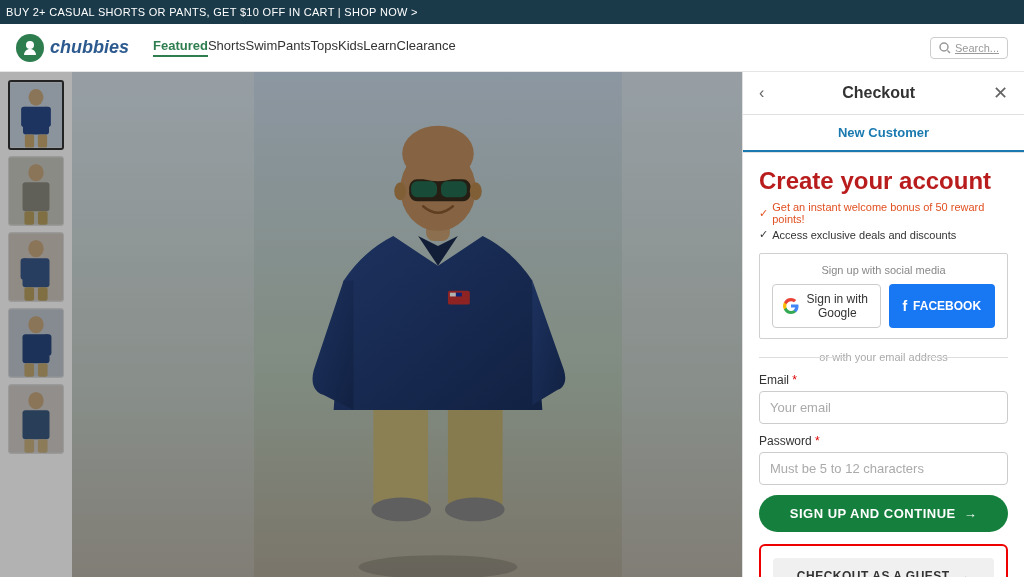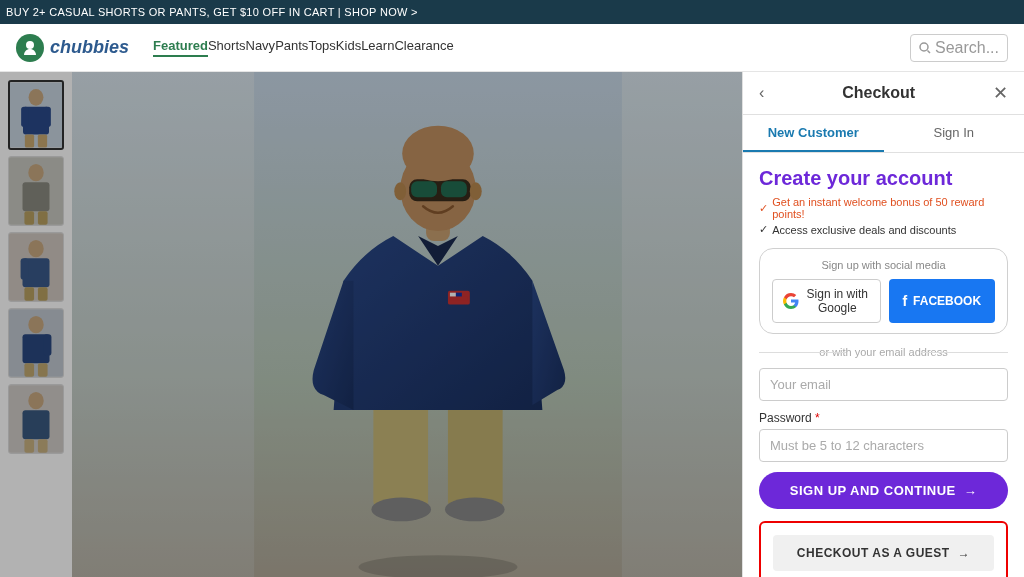--- a/index.html
+++ b/index.html
@@ -190,23 +190,23 @@
       color: #1a7ab0;
       border-bottom: 2px solid #1a7ab0;
       font-weight: 600;
     }
     .checkout-body {
       flex: 1;
       padding: 14px 16px;
       overflow-y: auto;
     }
     .create-account-title {
-      font-size: 20px;
+      font-size: 24px;
       font-weight: 800;
-      color: #6d28d9;
+      color: #b91c1c;
       margin-bottom: 6px;
     }
     .reward-text {
       font-size: 11px;
       color: #e05020;
       display: flex;
       align-items: center;
       gap: 4px;
       margin-bottom: 3px;
     }
@@ -215,21 +215,21 @@
       font-size: 11px;
       color: #333;
       display: flex;
       align-items: center;
       gap: 4px;
       margin-bottom: 12px;
     }
     .access-text::before { content: '✓'; color: #333; }
     .social-section {
       border: 1px solid #d0d0d0;
-      border-radius: 14px;
+      border-radius: 2px;
       padding: 10px 12px;
       margin-bottom: 12px;
     }
     .social-label {
       text-align: center;
       font-size: 11px;
       color: #888;
       margin-bottom: 8px;
     }
     .social-buttons {
@@ -280,21 +280,21 @@
       border: 1px solid #ccc;
       border-radius: 4px;
       padding: 8px 10px;
       font-size: 13px;
       color: #ec4899;
       outline: none;
     }
     .form-input::placeholder { color: #aaa; }
     .signup-btn {
       width: 100%;
-      background: #6d28d9;
+      background: #15803d;
       color: #fff;
       border: none;
       border-radius: 25px;
       padding: 11px;
       font-size: 13px;
       font-weight: 700;
       letter-spacing: 0.5px;
       cursor: pointer;
       display: flex; align-items: center; justify-content: center; gap: 8px;
       margin-bottom: 12px;
@@ -345,33 +345,33 @@
       <svg width="18" height="18" viewBox="0 0 18 18">
           <circle cx="9" cy="6" r="4" fill="#fff"></circle>
           <path d="M3 16c0-3.3 2.7-6 6-6s6 2.7 6 6" fill="#fff"></path>
         </svg>
     </div>
     <span class="logo-text">chubbies</span>
   </div>
   <div class="nav-links">
     <a class="nav-link featured" href="#">Featured</a>
     <a class="nav-link" href="#">Shorts</a>
-    <a class="nav-link" href="#">Navy</a>
+    <a class="nav-link" href="#">Swim</a>
     <a class="nav-link" href="#">Pants</a>
     <a class="nav-link" href="#">Tops</a>
     <a class="nav-link" href="#">Kids</a>
     <a class="nav-link" href="#">Learn</a>
     <a class="nav-link" href="#">Clearance</a>
   </div>
   <div class="nav-search">
     <svg width="12" height="12" viewBox="0 0 12 12">
         <circle cx="5" cy="5" r="4" stroke="#999" stroke-width="1.5" fill="none"></circle>
         <line x1="8.5" y1="8.5" x2="11" y2="11" stroke="#999" stroke-width="1.5"></line>
       </svg>
-    <span style="font-size:16px;color:#999;">Search...</span>
+    <span style="font-size:11px;color:#999;text-decoration:underline;">Search...</span>
   </div>
 </nav>
 
 <div class="main-layout" style="position:relative;">
 
   <div class="product-section">
 
     <div class="thumbnails">
 
       <div class="thumbnail active">
@@ -554,21 +554,20 @@
 
   <div class="checkout-overlay">
     <div class="checkout-header">
       <button class="back-btn">‹</button>
       <span class="checkout-title">Checkout</span>
       <button class="close-btn">✕</button>
     </div>
 
     <div class="checkout-tabs">
       <div class="checkout-tab active">New Customer</div>
-      <div class="checkout-tab">Sign In</div>
     </div>
 
     <div class="checkout-body">
       <h2 class="create-account-title">Create your account</h2>
       <div class="reward-text">Get an instant welcome bonus of 50 reward points!</div>
       <div class="access-text">Access exclusive deals and discounts</div>
 
       <div class="social-section">
         <div class="social-label">Sign up with social media</div>
         <div class="social-buttons">
@@ -588,20 +587,24 @@
             <span>FACEBOOK</span>
           </button>
         </div>
       </div>
 
       <div class="or-divider">
         <span>or with your email address</span>
       </div>
 
       <div class="form-group">
+        <label class="form-label">
+          <span>Email</span>
+          <span class="required"> *</span>
+        </label>
         <input type="email" class="form-input" placeholder="Your email" style="">
       </div>
 
       <div class="form-group">
         <label class="form-label">
           <span>Password</span>
           <span class="required"> *</span>
         </label>
         <input type="password" class="form-input" placeholder="Must be 5 to 12 characters" style="">
       </div>

